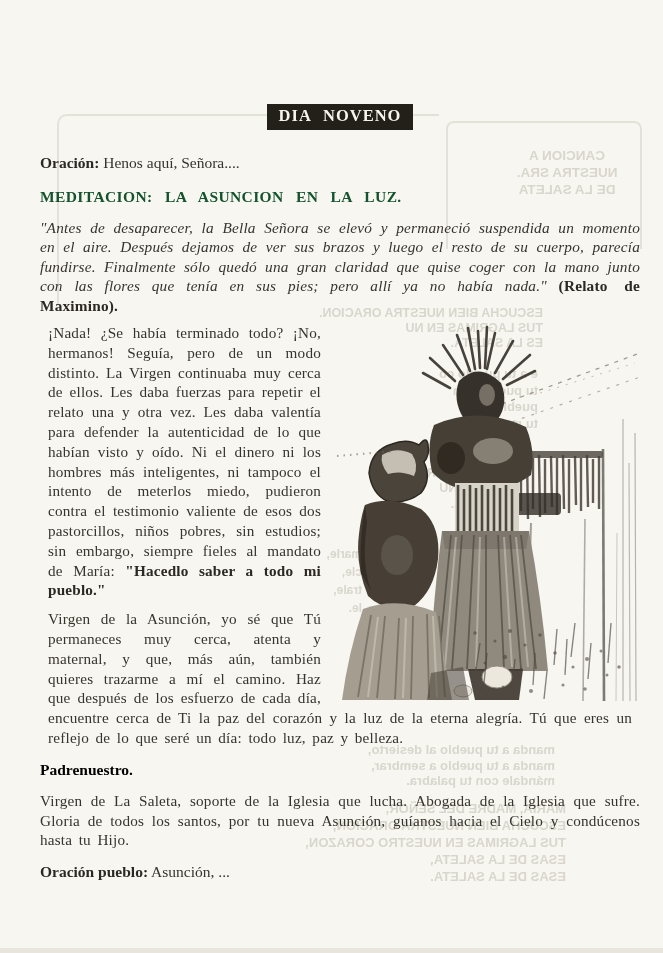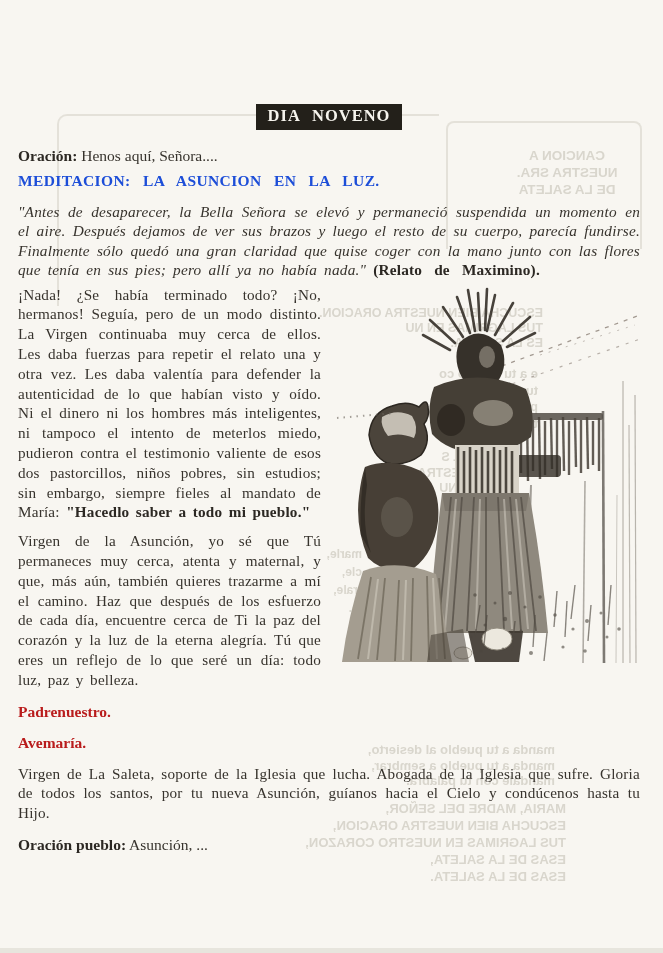--- a/index.html
+++ b/index.html
@@ -38,46 +38,46 @@
     border-radius:8px 8px 0 0;opacity:.75;
   }
   .b-cancion{left:503px;top:147px;width:128px;font-size:13.5px;line-height:17px;text-align:center;}
   .b-escucha{left:338px;top:306px;width:205px;font-size:12.5px;line-height:15px;}
   .b-pueblo{left:428px;top:366px;width:110px;font-size:13px;line-height:16.5px;}
   .b-frag1{left:398px;top:450px;width:80px;font-size:12.5px;line-height:15.5px;}
   .b-frag2{left:314px;top:545px;width:48px;font-size:12px;line-height:18px;}
   .b-manda{left:360px;top:742px;width:195px;font-size:13px;line-height:15.5px;}
   .b-maria{left:348px;top:800px;width:218px;font-size:13px;line-height:17px;}
   
-  .content{position:relative;z-index:1;padding:0 23px 0 18px;}
+  .content{position:relative;z-index:1;padding:0 23px 0 40px;}
   .title-box{
     width:fit-content;margin:104px auto 0 auto;
     background:#23201a;color:#f6f4ed;
     font-weight:bold;font-size:16.5px;letter-spacing:1px;word-spacing:7px;
     padding:2px 12px 4px 12px;
   }
-  .line-oracion{margin-top:17px;font-size:15.5px;}
+  .line-oracion{margin-top:24px;font-size:15.5px;}
   .lbl{font-weight:bold;color:#2c2823;}
   .meditacion{
-    margin-top:7px;font-size:15.5px;font-weight:bold;color:#1d4ed8;
+    margin-top:16px;font-size:15.5px;font-weight:bold;color:#14532d;
     letter-spacing:.4px;word-spacing:8px;
   }
   .quote{
     margin-top:12px;font-size:15.3px;line-height:19.4px;
     text-align:justify;word-spacing:3px;letter-spacing:.2px;
   }
   .quote i{font-style:italic;}
   .quote b{font-style:normal;font-weight:bold;color:#2c2823;word-spacing:8px;}
   .wrap-section{margin-top:5px;text-align:justify;font-size:15.2px;line-height:19.8px;letter-spacing:.2px;word-spacing:2.5px;}
   .photo-float{float:right;width:312px;height:378px;margin:0 0 6px 7px;}
   .photo-float svg{display:block;margin-left:7px;}
-  .wrap-section p{margin:0;}
+  .wrap-section p{margin:8px;}
   .wrap-section p + p{margin-top:9px;}
   .bold-inline{font-weight:bold;color:#2c2823;}
-  .prayer-line{margin-top:13px;font-weight:bold;font-size:15.5px;color:#b91c1c;clear:left;}
+  .prayer-line{margin-top:13px;font-weight:bold;font-size:15.5px;color:#000000;clear:left;}
   .invocation{margin-top:12px;font-size:15.2px;line-height:19.8px;text-align:justify;word-spacing:2.5px;letter-spacing:.2px;}
   .final-line{margin-top:13px;font-size:15.5px;}
 </style>
 </head>
 <body>
 
 <div class="page">
 
   <div class="bl-frame frame-a"></div>
   <div class="bl-frame frame-b"></div>
@@ -294,21 +294,20 @@
           <line x1="2" y1="133" x2="60" y2="128" stroke="#6b655c" stroke-width="2" stroke-dasharray="1.5 5" opacity="0.6"></line>
         </svg>
       </div>
 
       <p><span>¡Nada! ¿Se había terminado todo? ¡No, hermanos! Seguía, pero de un modo distinto. La Virgen continuaba muy cerca de ellos. Les daba fuerzas para repetir el relato una y otra vez. Les daba valentía para defender la autenticidad de lo que habían visto y oído. Ni el dinero ni los hombres más inteligentes, ni tampoco el intento de meterlos miedo, pudieron contra el testimonio valiente de esos dos pastorcillos, niños pobres, sin estudios; sin embargo, siempre fieles al mandato de María:</span> <span class="bold-inline">"Hacedlo saber a todo mi pueblo."</span></p>
 
       <p>Virgen de la Asunción, yo sé que Tú permaneces muy cerca, atenta y maternal, y que, más aún, también quieres trazarme a mí el camino. Haz que después de los esfuerzo de cada día, encuentre cerca de Ti la paz del corazón y la luz de la eterna alegría. Tú que eres un reflejo de lo que seré un día: todo luz, paz y belleza.</p>
     </div>
 
     <div class="prayer-line">Padrenuestro.</div>
-    <div class="prayer-line">Avemaría.</div>
 
     <div class="invocation">Virgen de La Saleta, soporte de la Iglesia que lucha. Abogada de la Iglesia que sufre. Gloria de todos los santos, por tu nueva Asunción, guíanos hacia el Cielo y condúcenos hasta tu Hijo.</div>
 
     <div class="final-line">
       <span class="lbl">Oración pueblo:</span>
       <span>Asunción, ...</span>
     </div>
 
   </div>
 </div>

